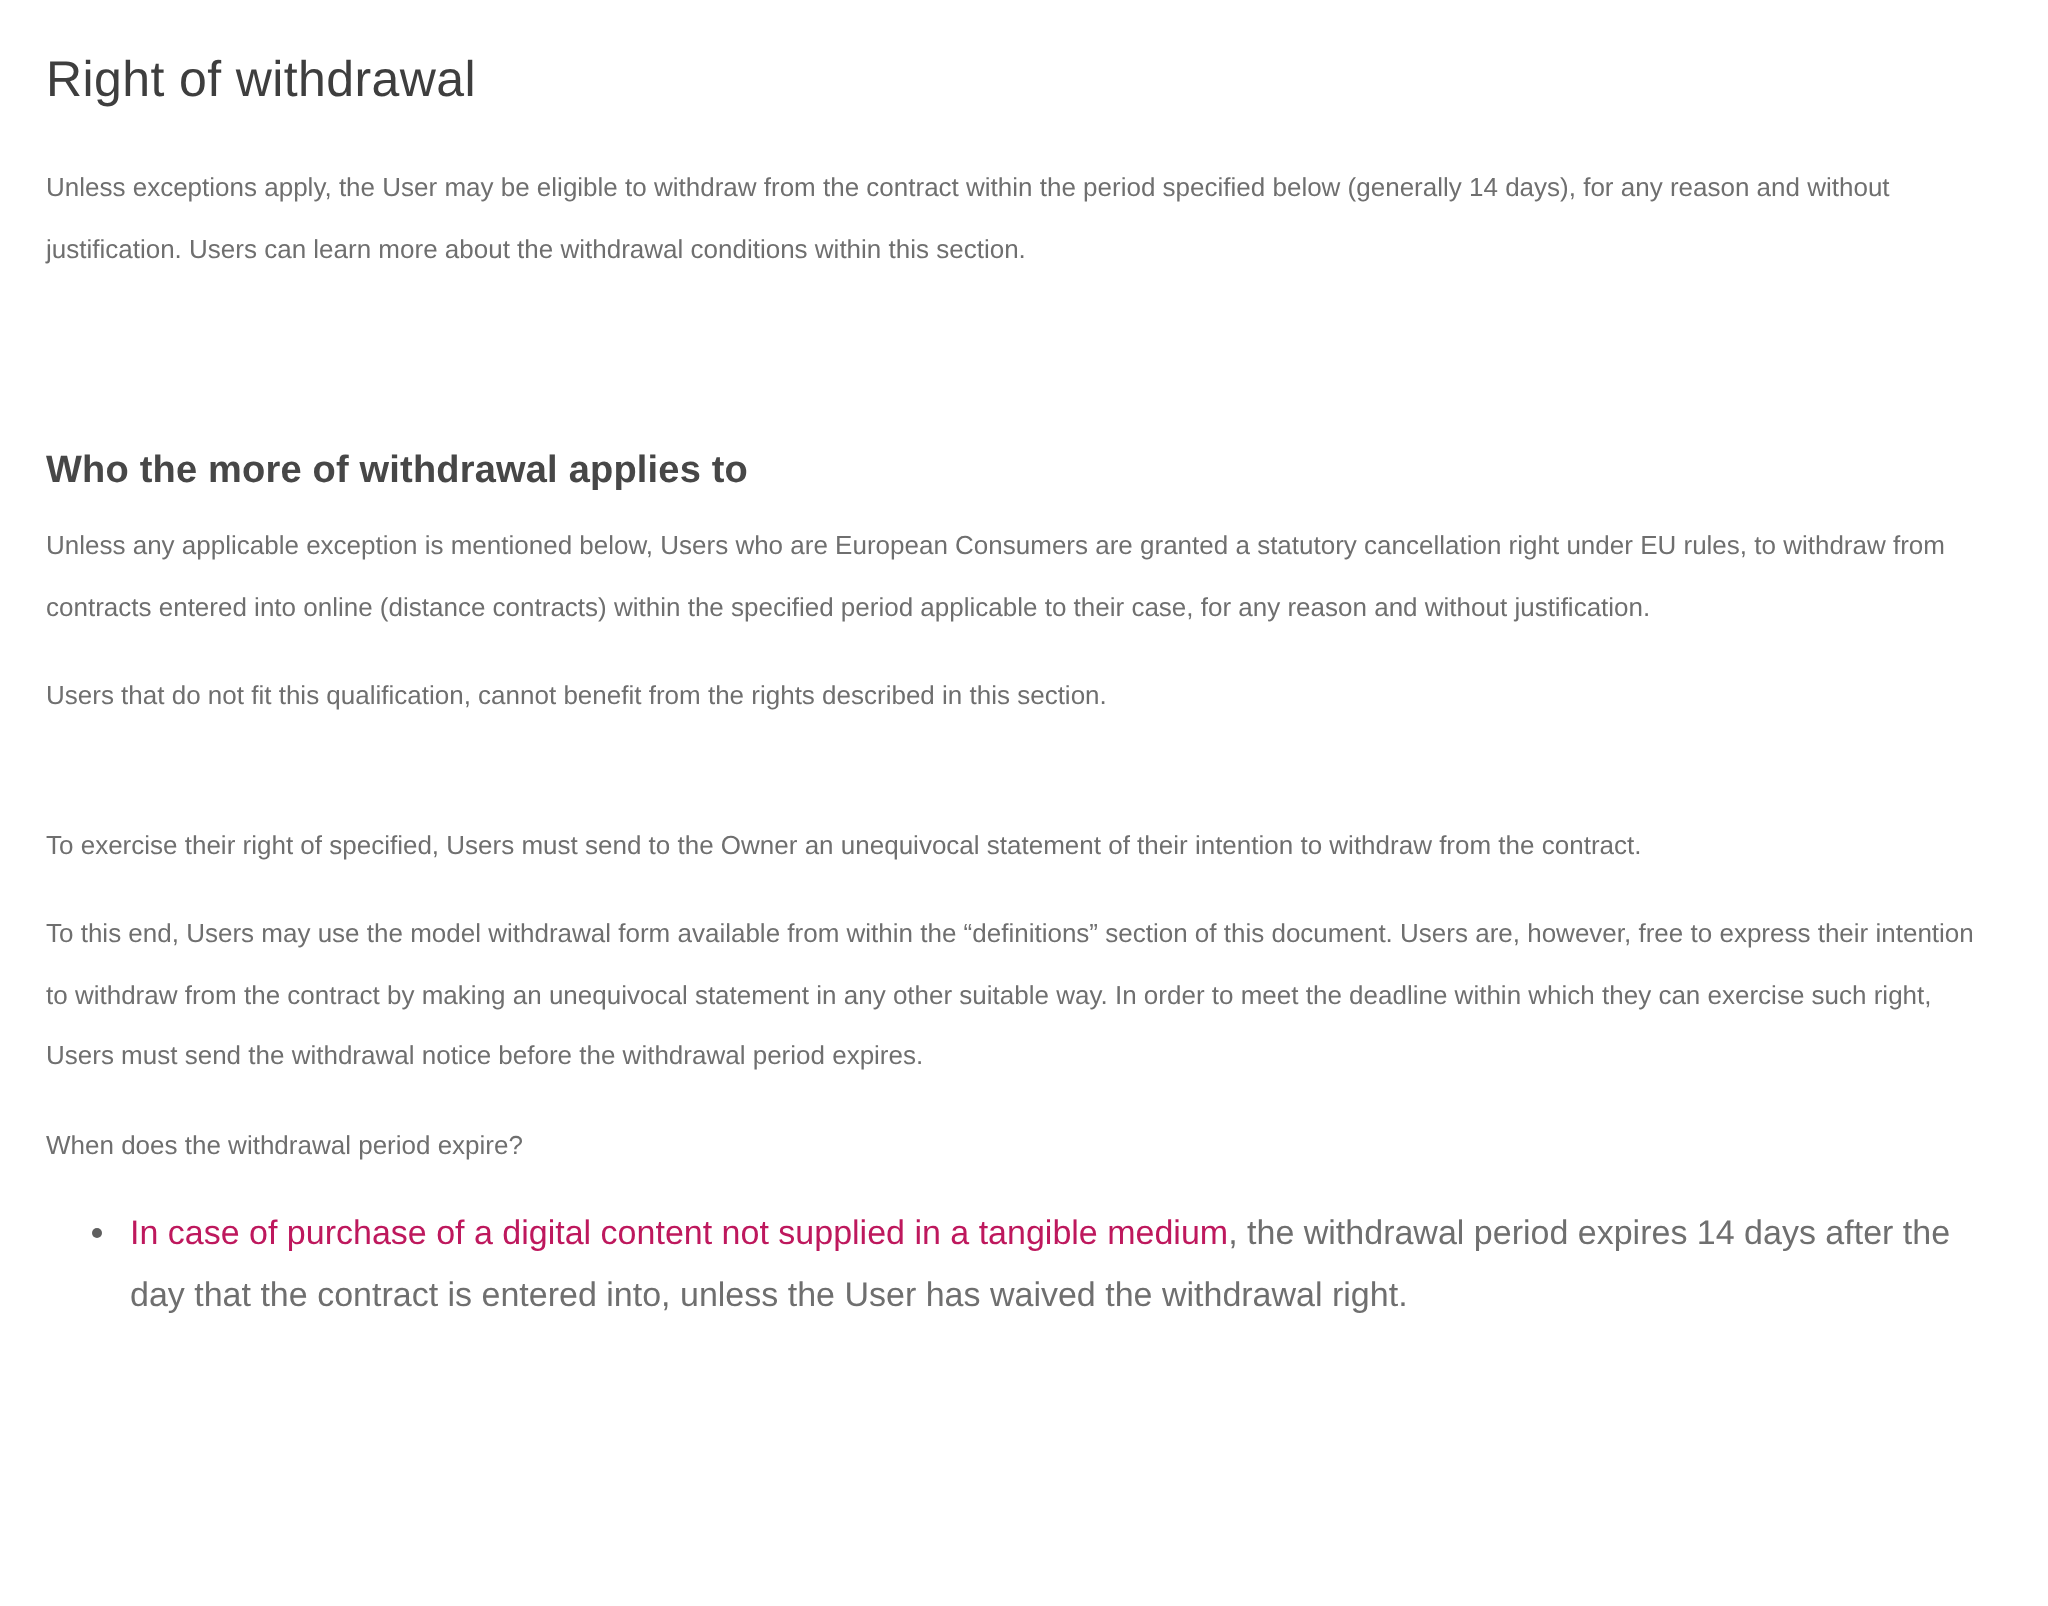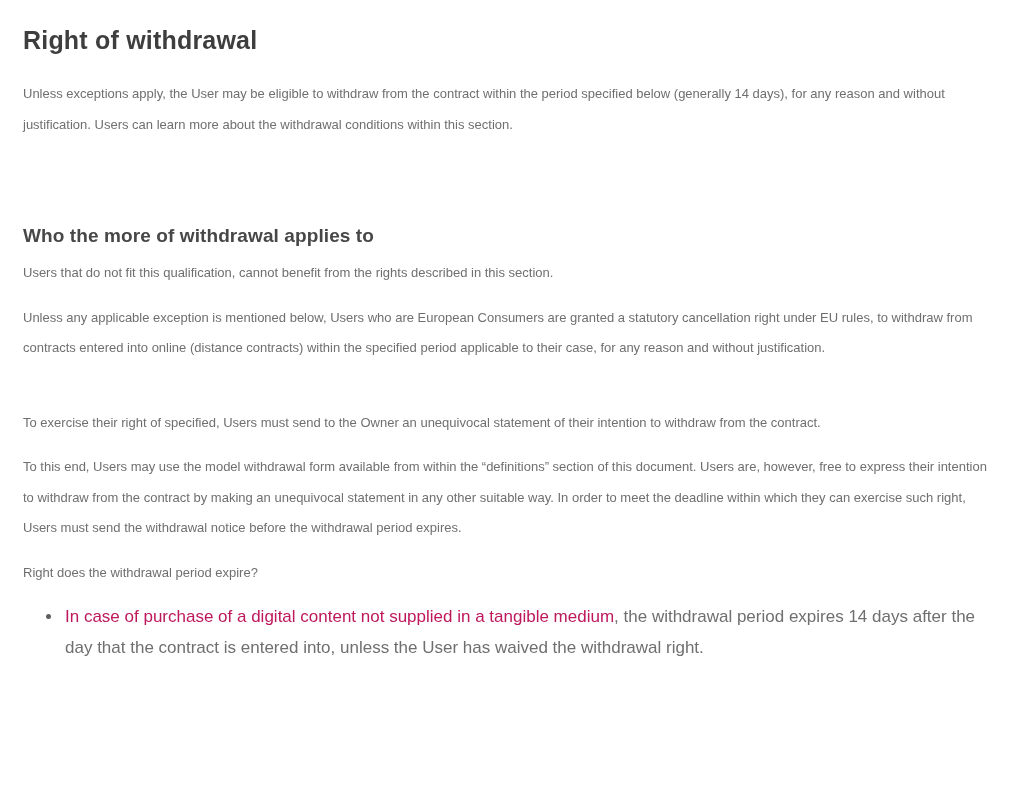--- a/index.html
+++ b/index.html
@@ -13,21 +13,21 @@
     min-height: 803px;
     padding: 25px 24px 30px 23px;
     font-family: "Liberation Sans", sans-serif;
     color: #6f6f6f;
     background: #ffffff;
   }
   .doc h1 {
     margin: 0 0 24px 0;
     font-size: 25px;
     line-height: 30px;
-    font-weight: 700;
+    font-weight: 400;
     color: #3e3e3e;
     letter-spacing: 0.2px;
   }
   .doc h2 {
     margin: 42px 0 10px 0;
     font-size: 19px;
     line-height: 24px;
     font-weight: 700;
     color: #474747;
     letter-spacing: 0.1px;
@@ -64,30 +64,30 @@
 <div class="doc">
 
   <h1>Right of withdrawal</h1>
 
   <p>Unless exceptions apply, the User may be eligible to withdraw from the contract within the period specified below (generally 14 days), for any reason and without justification. Users can learn more about the withdrawal conditions within this section.</p>
 
   <div class="spacer-after-intro"></div>
 
   <section>
     <h2>Who the more of withdrawal applies to</h2>
+    <p>Unless any applicable exception is mentioned below, Users who are European Consumers are granted a statutory cancellation right under EU rules, to withdraw from contracts entered into online (distance contracts) within the specified period applicable to their case, for any reason and without justification.</p>
     <p>Users that do not fit this qualification, cannot benefit from the rights described in this section.</p>
-    <p>Unless any applicable exception is mentioned below, Users who are European Consumers are granted a statutory cancellation right under EU rules, to withdraw from contracts entered into online (distance contracts) within the specified period applicable to their case, for any reason and without justification.</p>
   </section>
 
   <div class="spacer-after-who"></div>
 
   <section>
     <p>To exercise their right of specified, Users must send to the Owner an unequivocal statement of their intention to withdraw from the contract.</p>
     <p>To this end, Users may use the model withdrawal form available from within the “definitions” section of this document. Users are, however, free to express their intention to withdraw from the contract by making an unequivocal statement in any other suitable way. In order to meet the deadline within which they can exercise such right, Users must send the withdrawal notice before the withdrawal period expires.</p>
-    <p>Right does the withdrawal period expire?</p>
+    <p>When does the withdrawal period expire?</p>
 
     <ul>
       <li>
         <span class="lead-bold">In case of purchase of a digital content not supplied in a tangible medium</span><span>, the withdrawal period expires 14 days after the day that the contract is entered into, unless the User has waived the withdrawal right.</span>
       </li>
     </ul>
   </section>
 
 </div>
 

